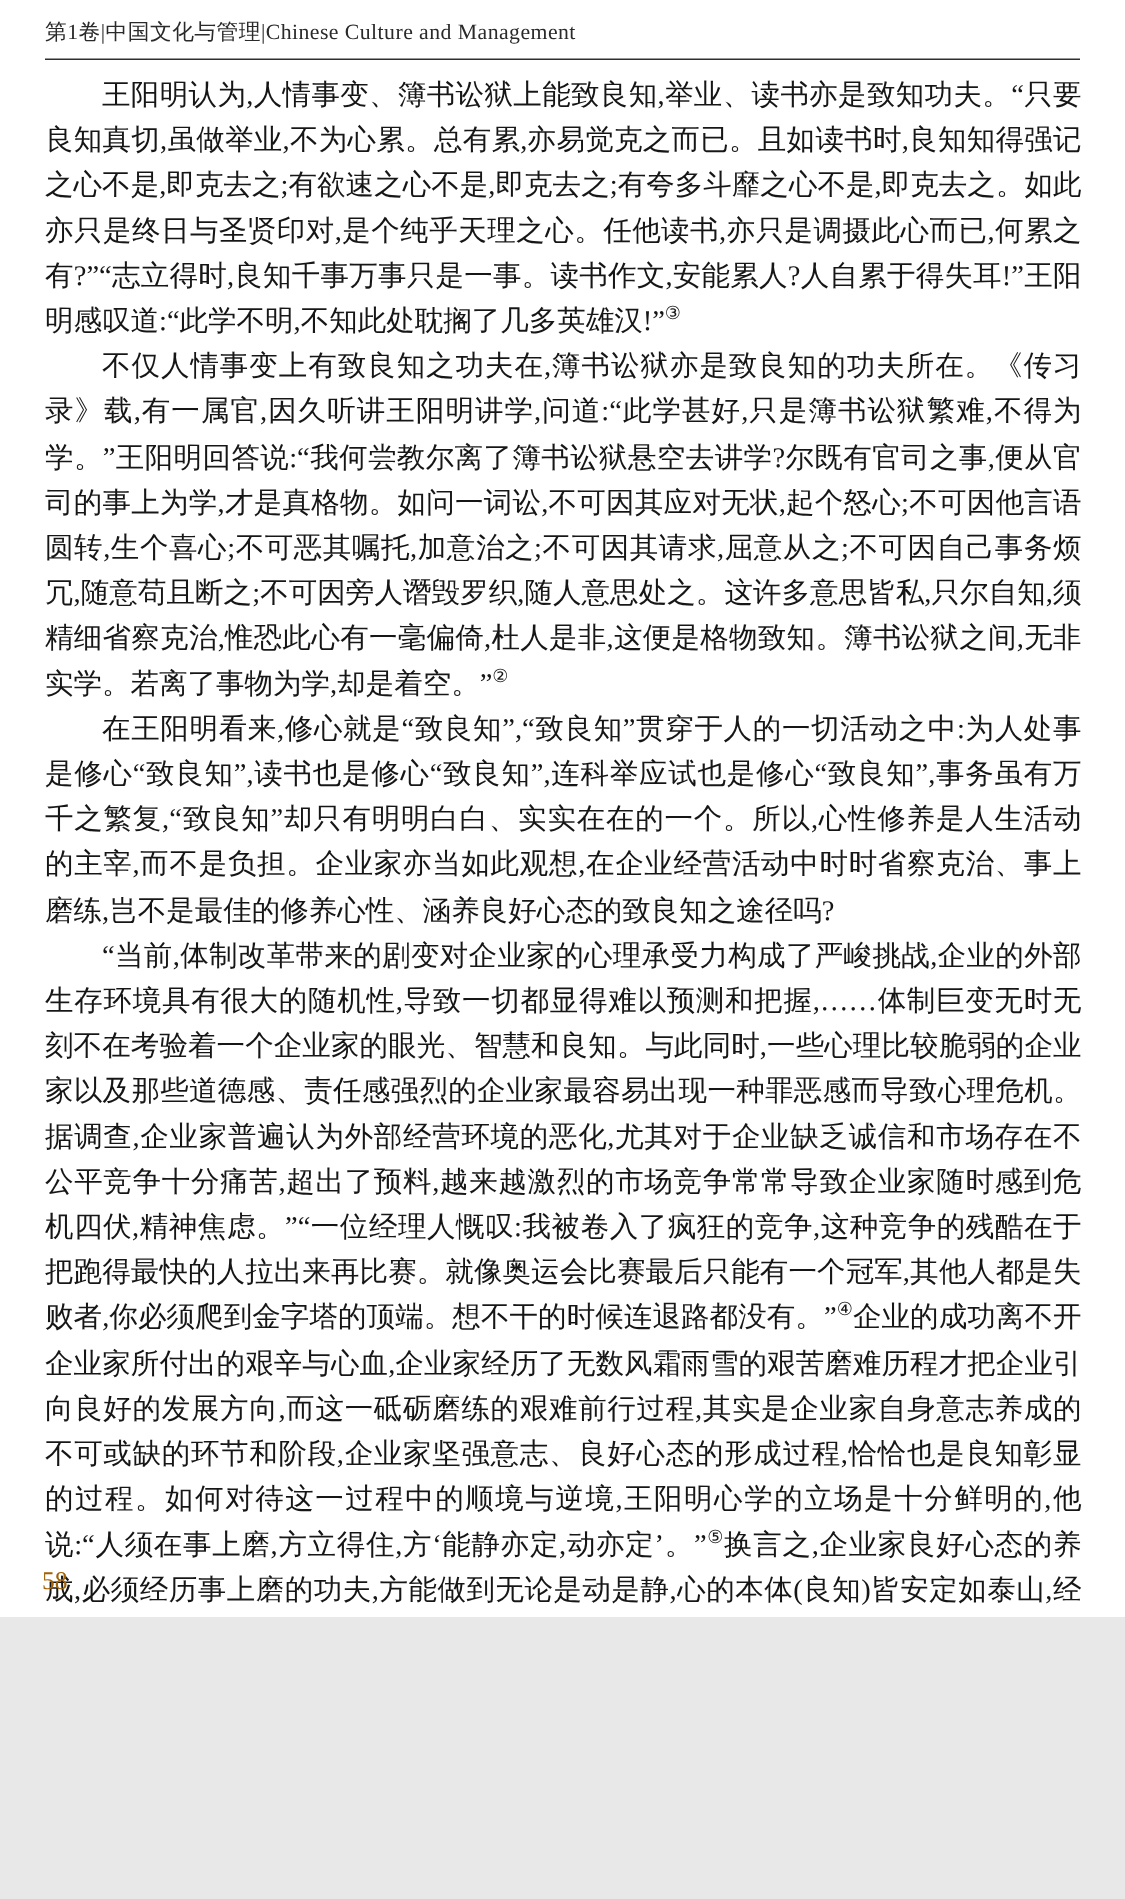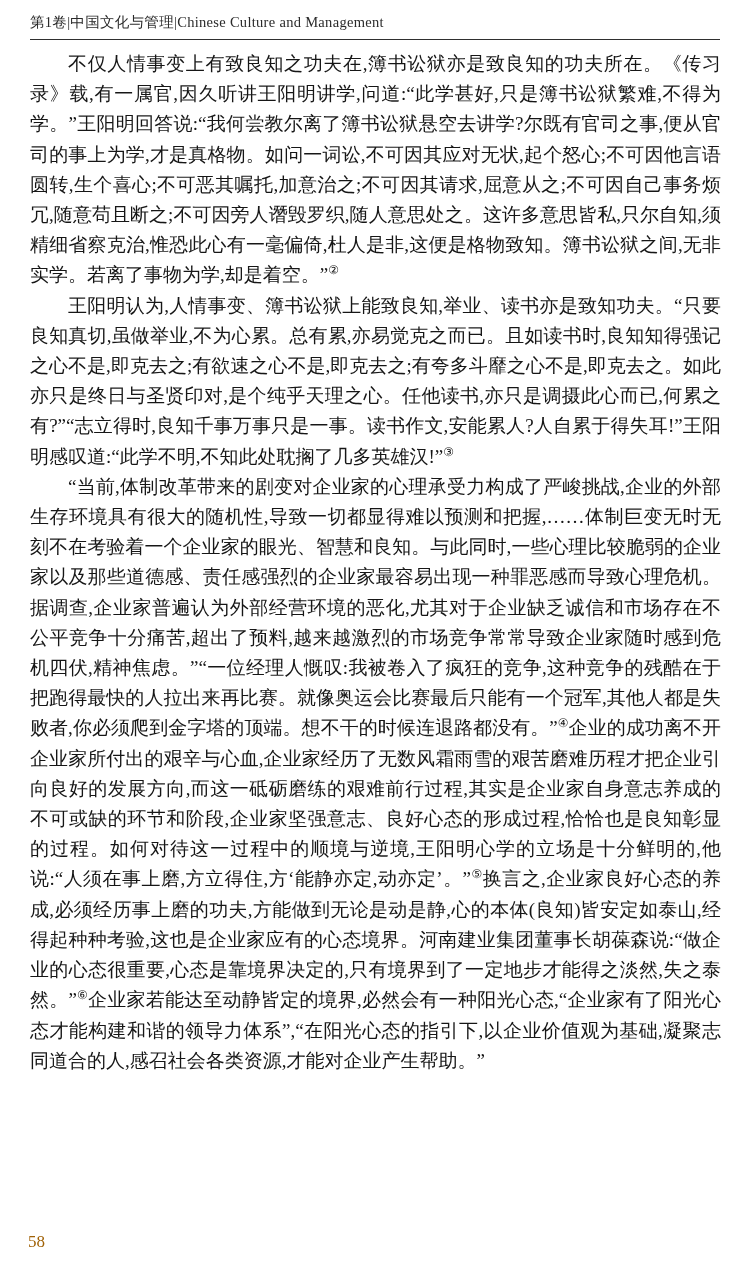--- a/index.html
+++ b/index.html
@@ -1,20 +1,20 @@
 <!DOCTYPE html>
 <html><head>
 <meta charset="utf-8">
 <style>
   * { margin: 0; padding: 0; box-sizing: border-box; }
   html, body { background: #e8e8e8; }
   .page {
     position: relative;
     width: 750px;
-    height: 1266px;
+    height: 1078px;
     margin: 0 auto;
     background: #ffffff;
     font-family: "Liberation Serif", "DejaVu Serif", serif;
     color: #1c1c1c;
     overflow: hidden;
   }
   .running-head {
     margin: 12px 30px 0 30px;
     font-size: 14.5px;
     line-height: 20px;
@@ -51,19 +51,20 @@
     font-family: Liberation Serif, serif;
   }
 </style>
 </head>
 <body>
 
 <div class="page">
   <div class="running-head">第1卷|中国文化与管理|Chinese Culture and Management</div>
 
   <div class="body-text">
+      <p class="indent"><span>王阳明认为,人情事变、簿书讼狱上能致良知,举业、读书亦是致知功夫。“只要良知真切,虽做举业,不为心累。总有累,亦易觉克之而已。且如读书时,良知知得强记之心不是,即克去之;有欲速之心不是,即克去之;有夸多斗靡之心不是,即克去之。如此亦只是终日与圣贤印对,是个纯乎天理之心。任他读书,亦只是调摄此心而已,何累之有?”“志立得时,良知千事万事只是一事。读书作文,安能累人?人自累于得失耳!”王阳明感叹道:“此学不明,不知此处耽搁了几多英雄汉!”</span><span class="footnote-ref">③</span></p>
       <p class="indent"><span>不仅人情事变上有致良知之功夫在,簿书讼狱亦是致良知的功夫所在。《传习录》载,有一属官,因久听讲王阳明讲学,问道:“此学甚好,只是簿书讼狱繁难,不得为学。”王阳明回答说:“我何尝教尔离了簿书讼狱悬空去讲学?尔既有官司之事,便从官司的事上为学,才是真格物。如问一词讼,不可因其应对无状,起个怒心;不可因他言语圆转,生个喜心;不可恶其嘱托,加意治之;不可因其请求,屈意从之;不可因自己事务烦冗,随意苟且断之;不可因旁人谮毁罗织,随人意思处之。这许多意思皆私,只尔自知,须精细省察克治,惟恐此心有一毫偏倚,杜人是非,这便是格物致知。簿书讼狱之间,无非实学。若离了事物为学,却是着空。”</span><span class="footnote-ref">②</span></p>
-      <p class="indent"><span>王阳明认为,人情事变、簿书讼狱上能致良知,举业、读书亦是致知功夫。“只要良知真切,虽做举业,不为心累。总有累,亦易觉克之而已。且如读书时,良知知得强记之心不是,即克去之;有欲速之心不是,即克去之;有夸多斗靡之心不是,即克去之。如此亦只是终日与圣贤印对,是个纯乎天理之心。任他读书,亦只是调摄此心而已,何累之有?”“志立得时,良知千事万事只是一事。读书作文,安能累人?人自累于得失耳!”王阳明感叹道:“此学不明,不知此处耽搁了几多英雄汉!”</span><span class="footnote-ref">③</span></p>
+      <p class="indent"><span>在王阳明看来,修心就是“致良知”,“致良知”贯穿于人的一切活动之中:为人处事是修心“致良知”,读书也是修心“致良知”,连科举应试也是修心“致良知”,事务虽有万千之繁复,“致良知”却只有明明白白、实实在在的一个。所以,心性修养是人生活动的主宰,而不是负担。企业家亦当如此观想,在企业经营活动中时时省察克治、事上磨练,岂不是最佳的修养心性、涵养良好心态的致良知之途径吗?</span></p>
       <p class="indent"><span>“当前,体制改革带来的剧变对企业家的心理承受力构成了严峻挑战,企业的外部生存环境具有很大的随机性,导致一切都显得难以预测和把握,……体制巨变无时无刻不在考验着一个企业家的眼光、智慧和良知。与此同时,一些心理比较脆弱的企业家以及那些道德感、责任感强烈的企业家最容易出现一种罪恶感而导致心理危机。据调查,企业家普遍认为外部经营环境的恶化,尤其对于企业缺乏诚信和市场存在不公平竞争十分痛苦,超出了预料,越来越激烈的市场竞争常常导致企业家随时感到危机四伏,精神焦虑。”“一位经理人慨叹:我被卷入了疯狂的竞争,这种竞争的残酷在于把跑得最快的人拉出来再比赛。就像奥运会比赛最后只能有一个冠军,其他人都是失败者,你必须爬到金字塔的顶端。想不干的时候连退路都没有。”</span><span class="footnote-ref">④</span><span>企业的成功离不开企业家所付出的艰辛与心血,企业家经历了无数风霜雨雪的艰苦磨难历程才把企业引向良好的发展方向,而这一砥砺磨练的艰难前行过程,其实是企业家自身意志养成的不可或缺的环节和阶段,企业家坚强意志、良好心态的形成过程,恰恰也是良知彰显的过程。如何对待这一过程中的顺境与逆境,王阳明心学的立场是十分鲜明的,他说:“人须在事上磨,方立得住,方‘能静亦定,动亦定’。”</span><span class="footnote-ref">⑤</span><span>换言之,企业家良好心态的养成,必须经历事上磨的功夫,方能做到无论是动是静,心的本体(良知)皆安定如泰山,经得起种种考验,这也是企业家应有的心态境界。河南建业集团董事长胡葆森说:“做企业的心态很重要,心态是靠境界决定的,只有境界到了一定地步才能得之淡然,失之泰然。”</span><span class="footnote-ref">⑥</span><span>企业家若能达至动静皆定的境界,必然会有一种阳光心态,“企业家有了阳光心态才能构建和谐的领导力体系”,“在阳光心态的指引下,以企业价值观为基础,凝聚志同道合的人,感召社会各类资源,才能对企业产生帮助。”</span></p>
     </div>
 
   <div class="page-number">58</div>
 </div>
 
 </body></html>

